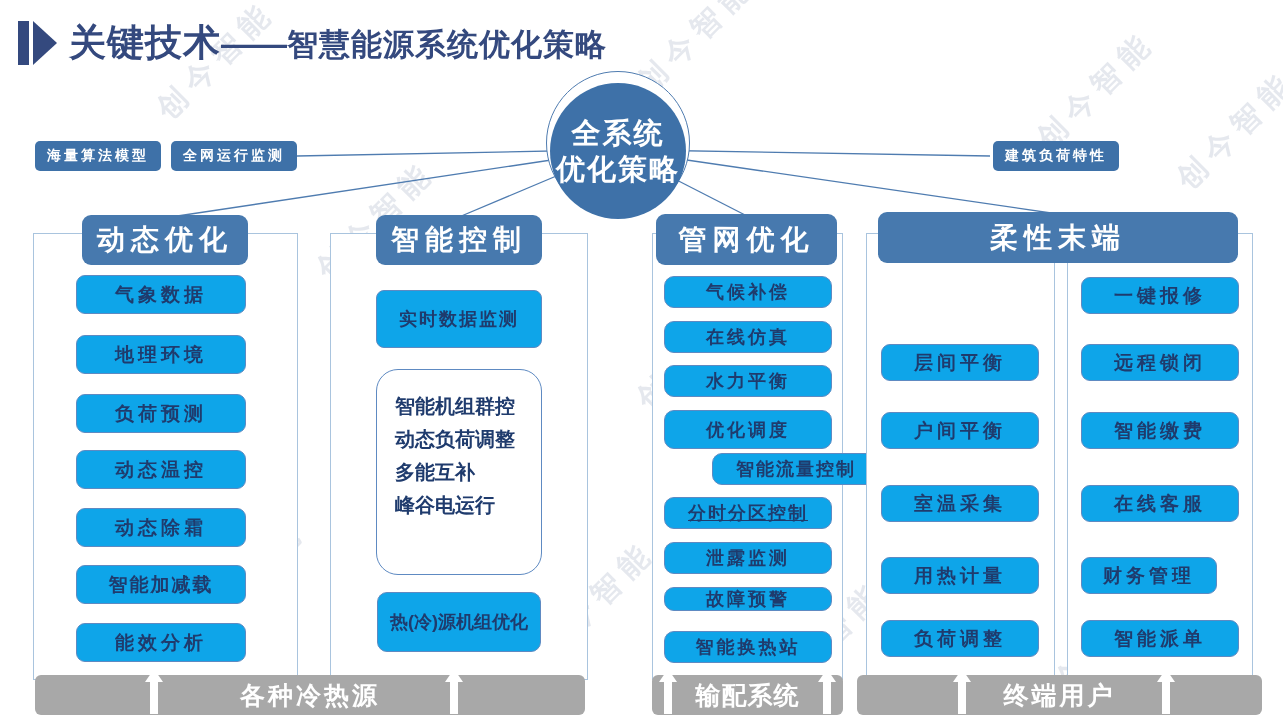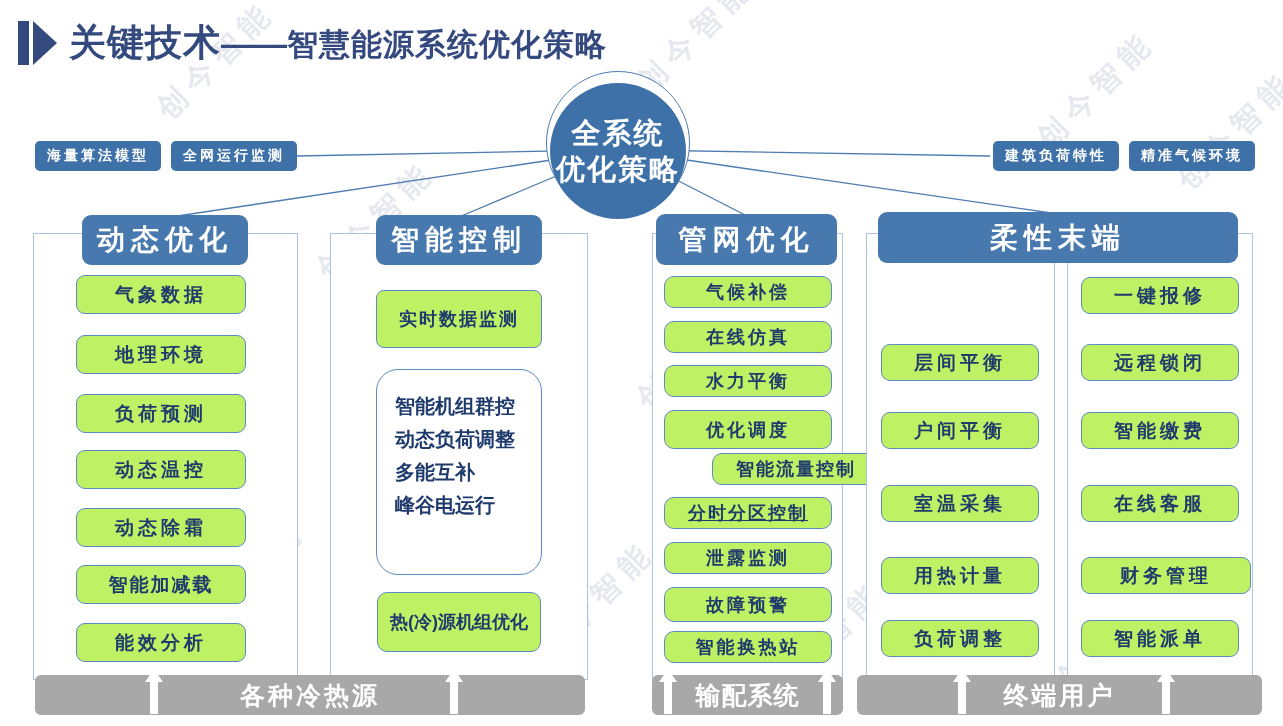--- a/index.html
+++ b/index.html
@@ -30,21 +30,21 @@
   
   .badge{position:absolute;top:141px;height:30px;width:126px;background:#3e71a8;border-radius:5px;
         color:#ffffff;font-size:14px;font-weight:bold;letter-spacing:3px;
         display:flex;align-items:center;justify-content:center;white-space:nowrap;}
   
   .panel{position:absolute;top:233px;height:447px;background:#ffffff;
         border:1px solid #a9c4de;box-sizing:border-box;}
   .col-header{position:absolute;background:#4779ae;border-radius:9px;color:#ffffff;
         font-weight:bold;font-size:28px;letter-spacing:6px;display:flex;align-items:center;
         justify-content:center;white-space:nowrap;}
-  .item{position:absolute;background:#bef264;border:1.5px solid #5e8ac2;border-radius:9px;
+  .item{position:absolute;background:#0ea5e9;border:1.5px solid #5e8ac2;border-radius:9px;
         color:#1f3b6d;font-size:19px;font-weight:bold;letter-spacing:4px;box-sizing:border-box;
         display:flex;align-items:center;justify-content:center;white-space:nowrap;}
   .item.small{font-size:18px;letter-spacing:3px;border-radius:10px;}
   .group-box{position:absolute;background:#ffffff;border:1.5px solid #5e8ac2;border-radius:22px;
         box-sizing:border-box;color:#1f3b6d;font-size:20px;font-weight:bold;
         padding:20px 0 0 18px;line-height:33px;white-space:nowrap;}
   
   .bbar{position:absolute;top:675px;height:40px;background:#a8a8a8;border-radius:6px;
         display:flex;align-items:center;justify-content:center;color:#ffffff;
         font-size:25px;font-weight:bold;letter-spacing:3px;}
@@ -94,21 +94,20 @@
 
   <div class="ring"></div>
   <div class="center-circle">
     <span>全系统</span>
     <span>优化策略</span>
   </div>
 
   <div class="badge" style="left:35px">海量算法模型</div>
   <div class="badge" style="left:171px">全网运行监测</div>
   <div class="badge" style="left:993px">建筑负荷特性</div>
-  <div class="badge" style="left:1129px">精准气候环境</div>
 
   <div class="panel" style="left:33px;width:265px;"></div>
   <div class="col-header" style="left:82px;top:215px;width:166px;height:50px;">动态优化</div>
   <div class="item" style="left:76px;top:275px;width:170px;height:39px;">气象数据</div>
   <div class="item" style="left:76px;top:335px;width:170px;height:39px;">地理环境</div>
   <div class="item" style="left:76px;top:394px;width:170px;height:39px;">负荷预测</div>
   <div class="item" style="left:76px;top:450px;width:170px;height:39px;">动态温控</div>
   <div class="item" style="left:76px;top:508px;width:170px;height:39px;">动态除霜</div>
   <div class="item" style="left:76px;top:565px;width:170px;height:39px;letter-spacing:2px;">智能加减载</div>
   <div class="item" style="left:76px;top:623px;width:170px;height:39px;">能效分析</div>
@@ -126,36 +125,36 @@
 
   <div class="panel" style="left:652px;width:191px;"></div>
   <div class="col-header" style="left:656px;top:214px;width:181px;height:51px;">管网优化</div>
   <div class="item small" style="left:664px;top:276px;width:168px;height:32px;">气候补偿</div>
   <div class="item small" style="left:664px;top:321px;width:168px;height:32px;">在线仿真</div>
   <div class="item small" style="left:664px;top:365px;width:168px;height:32px;">水力平衡</div>
   <div class="item small" style="left:664px;top:410px;width:168px;height:39px;">优化调度</div>
   <div class="item small" style="left:664px;top:453px;width:168px;height:32px;letter-spacing:2px;margin-left:48px;">智能流量控制</div>
   <div class="item small" style="left:664px;top:497px;width:168px;height:32px;letter-spacing:2px;text-decoration:underline;">分时分区控制</div>
   <div class="item small" style="left:664px;top:542px;width:168px;height:32px;">泄露监测</div>
-  <div class="item small" style="left:664px;top:587px;width:168px;height:35px;">故障预警</div>
+  <div class="item small" style="left:664px;top:587px;width:168px;height:24px;">故障预警</div>
   <div class="item small" style="left:664px;top:631px;width:168px;height:32px;">智能换热站</div>
 
   <div class="panel" style="left:866px;width:189px;"></div>
   <div class="panel" style="left:1067px;width:186px;"></div>
   <div class="col-header" style="left:878px;top:212px;width:360px;height:51px;">柔性末端</div>
   <div class="item" style="left:881px;top:344px;width:158px;height:37px;">层间平衡</div>
   <div class="item" style="left:881px;top:412px;width:158px;height:37px;">户间平衡</div>
   <div class="item" style="left:881px;top:485px;width:158px;height:37px;">室温采集</div>
   <div class="item" style="left:881px;top:557px;width:158px;height:37px;">用热计量</div>
   <div class="item" style="left:881px;top:620px;width:158px;height:37px;">负荷调整</div>
   <div class="item" style="left:1081px;top:277px;width:158px;height:37px;">一键报修</div>
   <div class="item" style="left:1081px;top:344px;width:158px;height:37px;">远程锁闭</div>
   <div class="item" style="left:1081px;top:412px;width:158px;height:37px;">智能缴费</div>
   <div class="item" style="left:1081px;top:485px;width:158px;height:37px;">在线客服</div>
-  <div class="item" style="left:1081px;top:557px;width:170px;height:37px;">财务管理</div>
+  <div class="item" style="left:1081px;top:557px;width:136px;height:37px;">财务管理</div>
   <div class="item" style="left:1081px;top:620px;width:158px;height:37px;">智能派单</div>
 
   <div class="bbar" style="left:35px;width:550px;">
     <div class="uparrow" style="left:110px;"></div>
     <span>各种冷热源</span>
     <div class="uparrow" style="left:410px;"></div>
   </div>
   <div class="bbar" style="left:652px;width:191px;letter-spacing:1px;">
     <div class="uparrow" style="left:7px;"></div>
     <span>输配系统</span>

